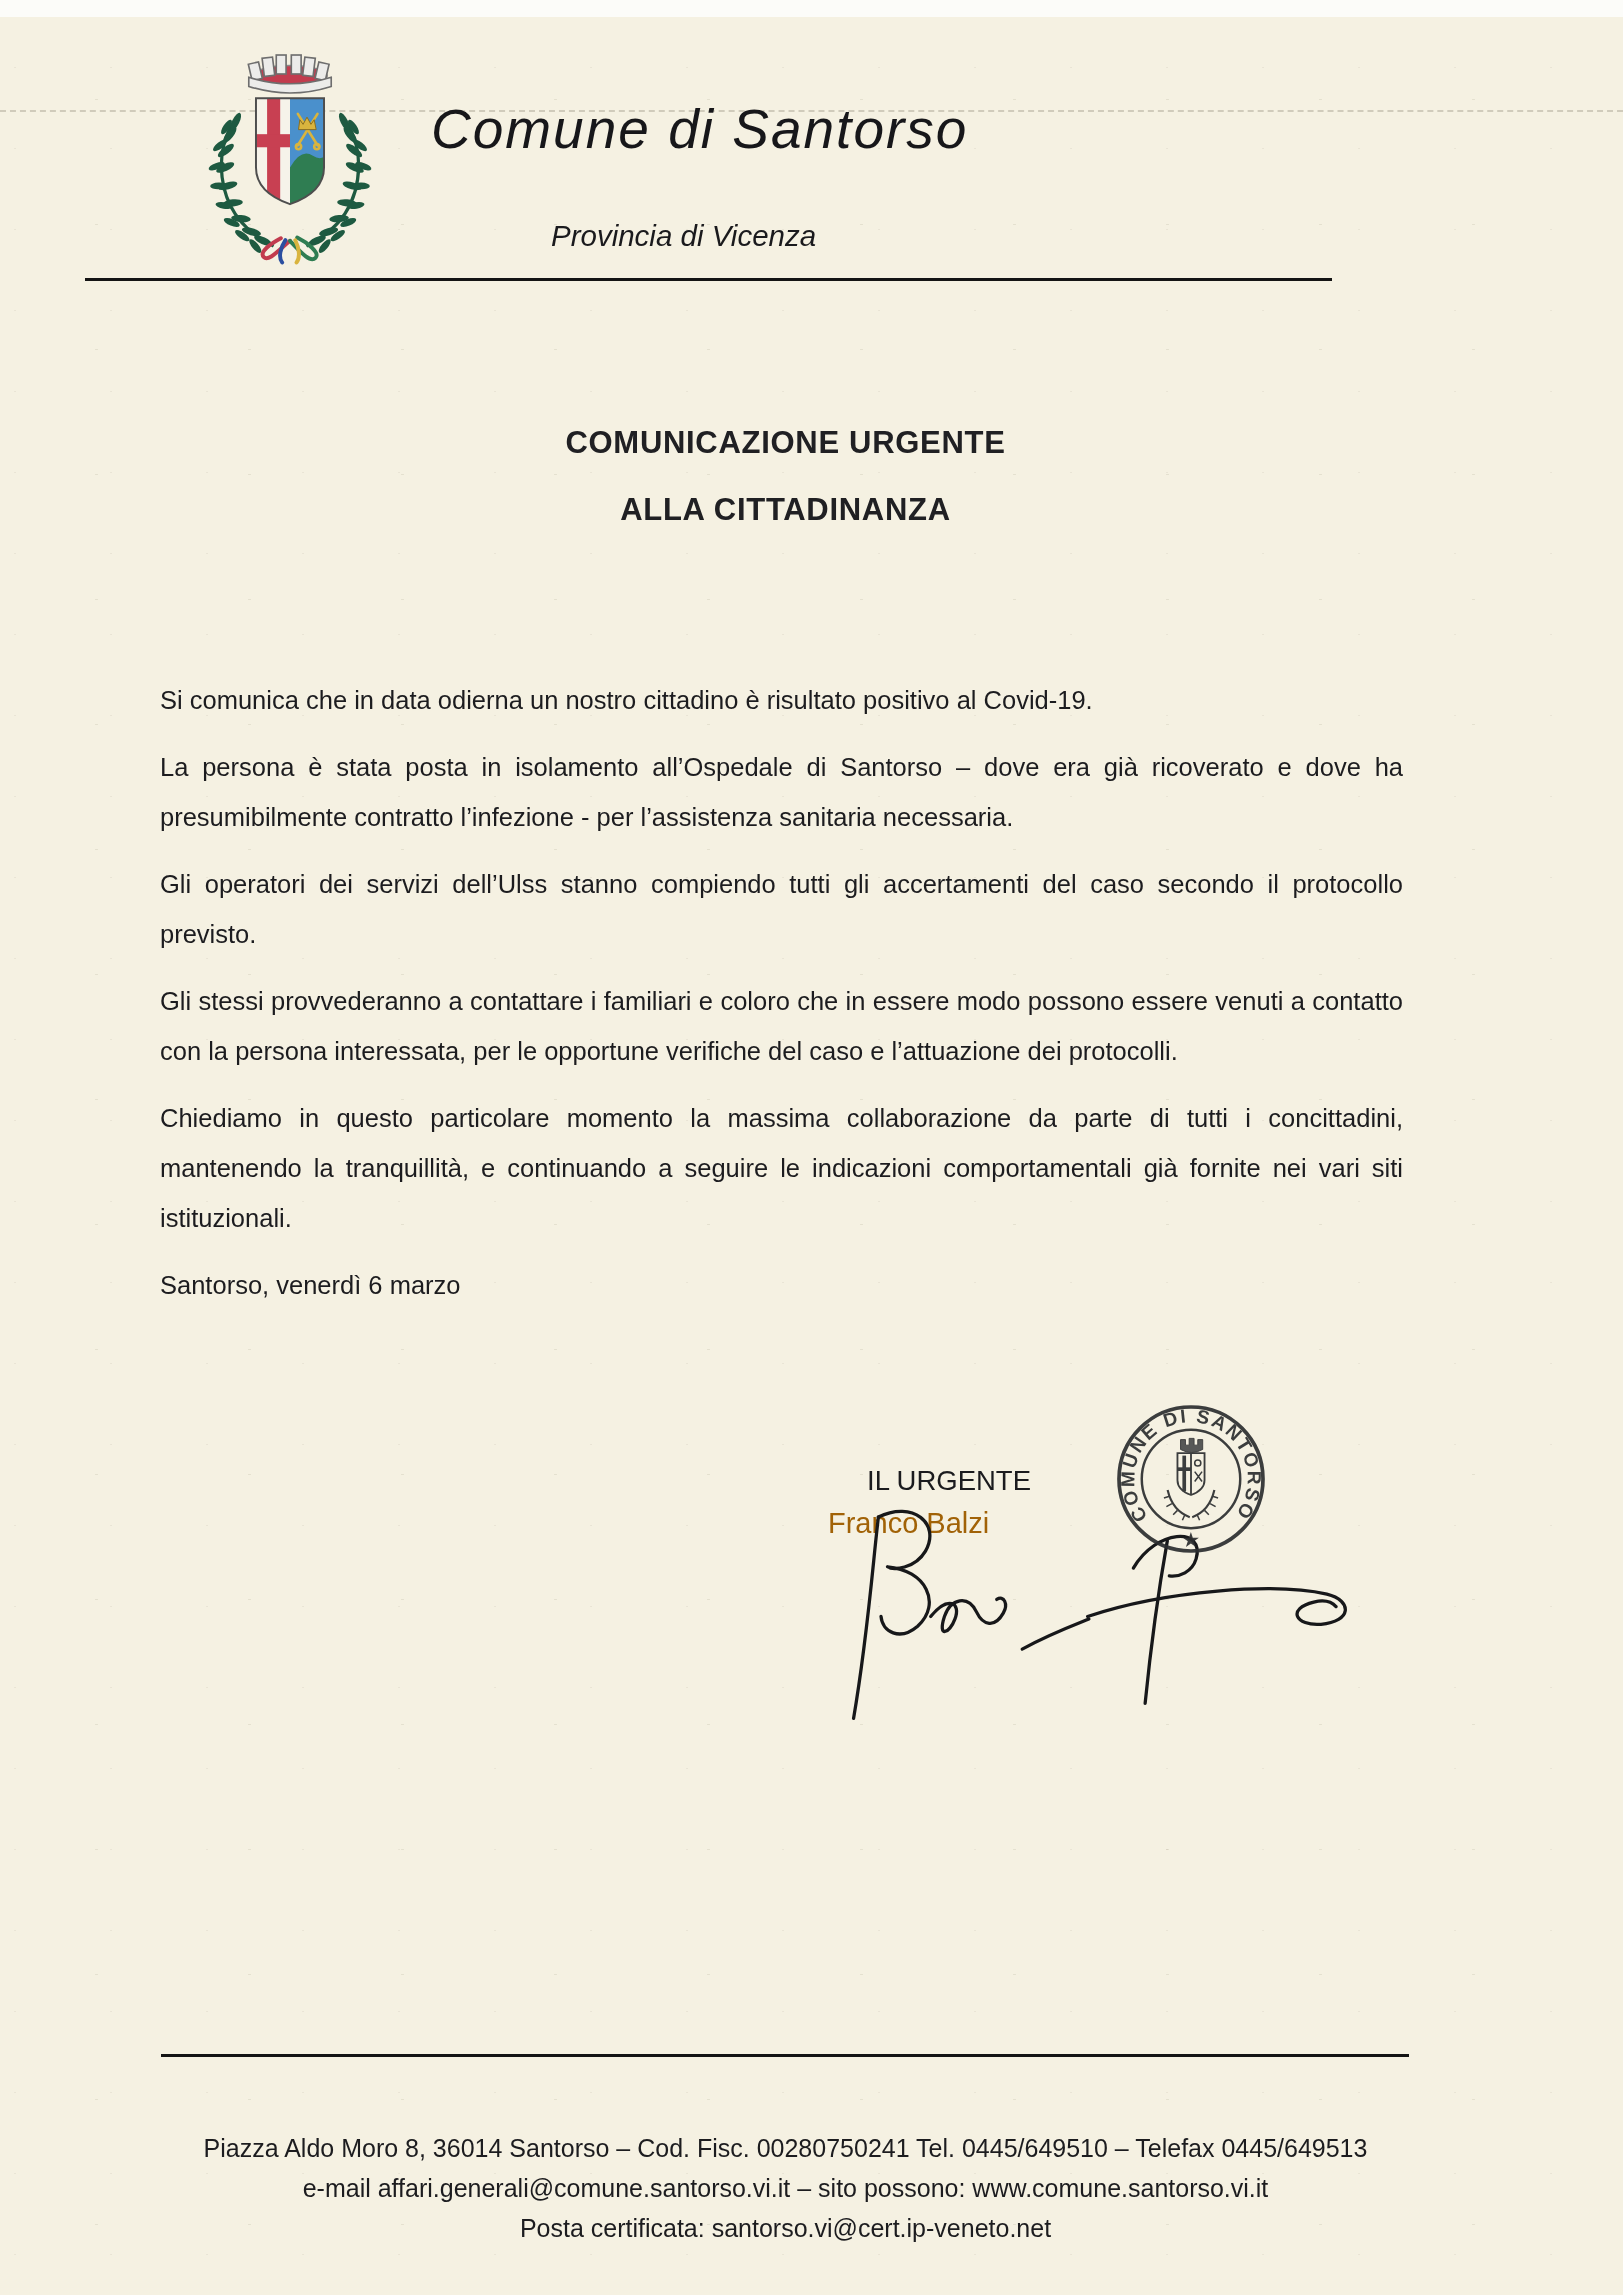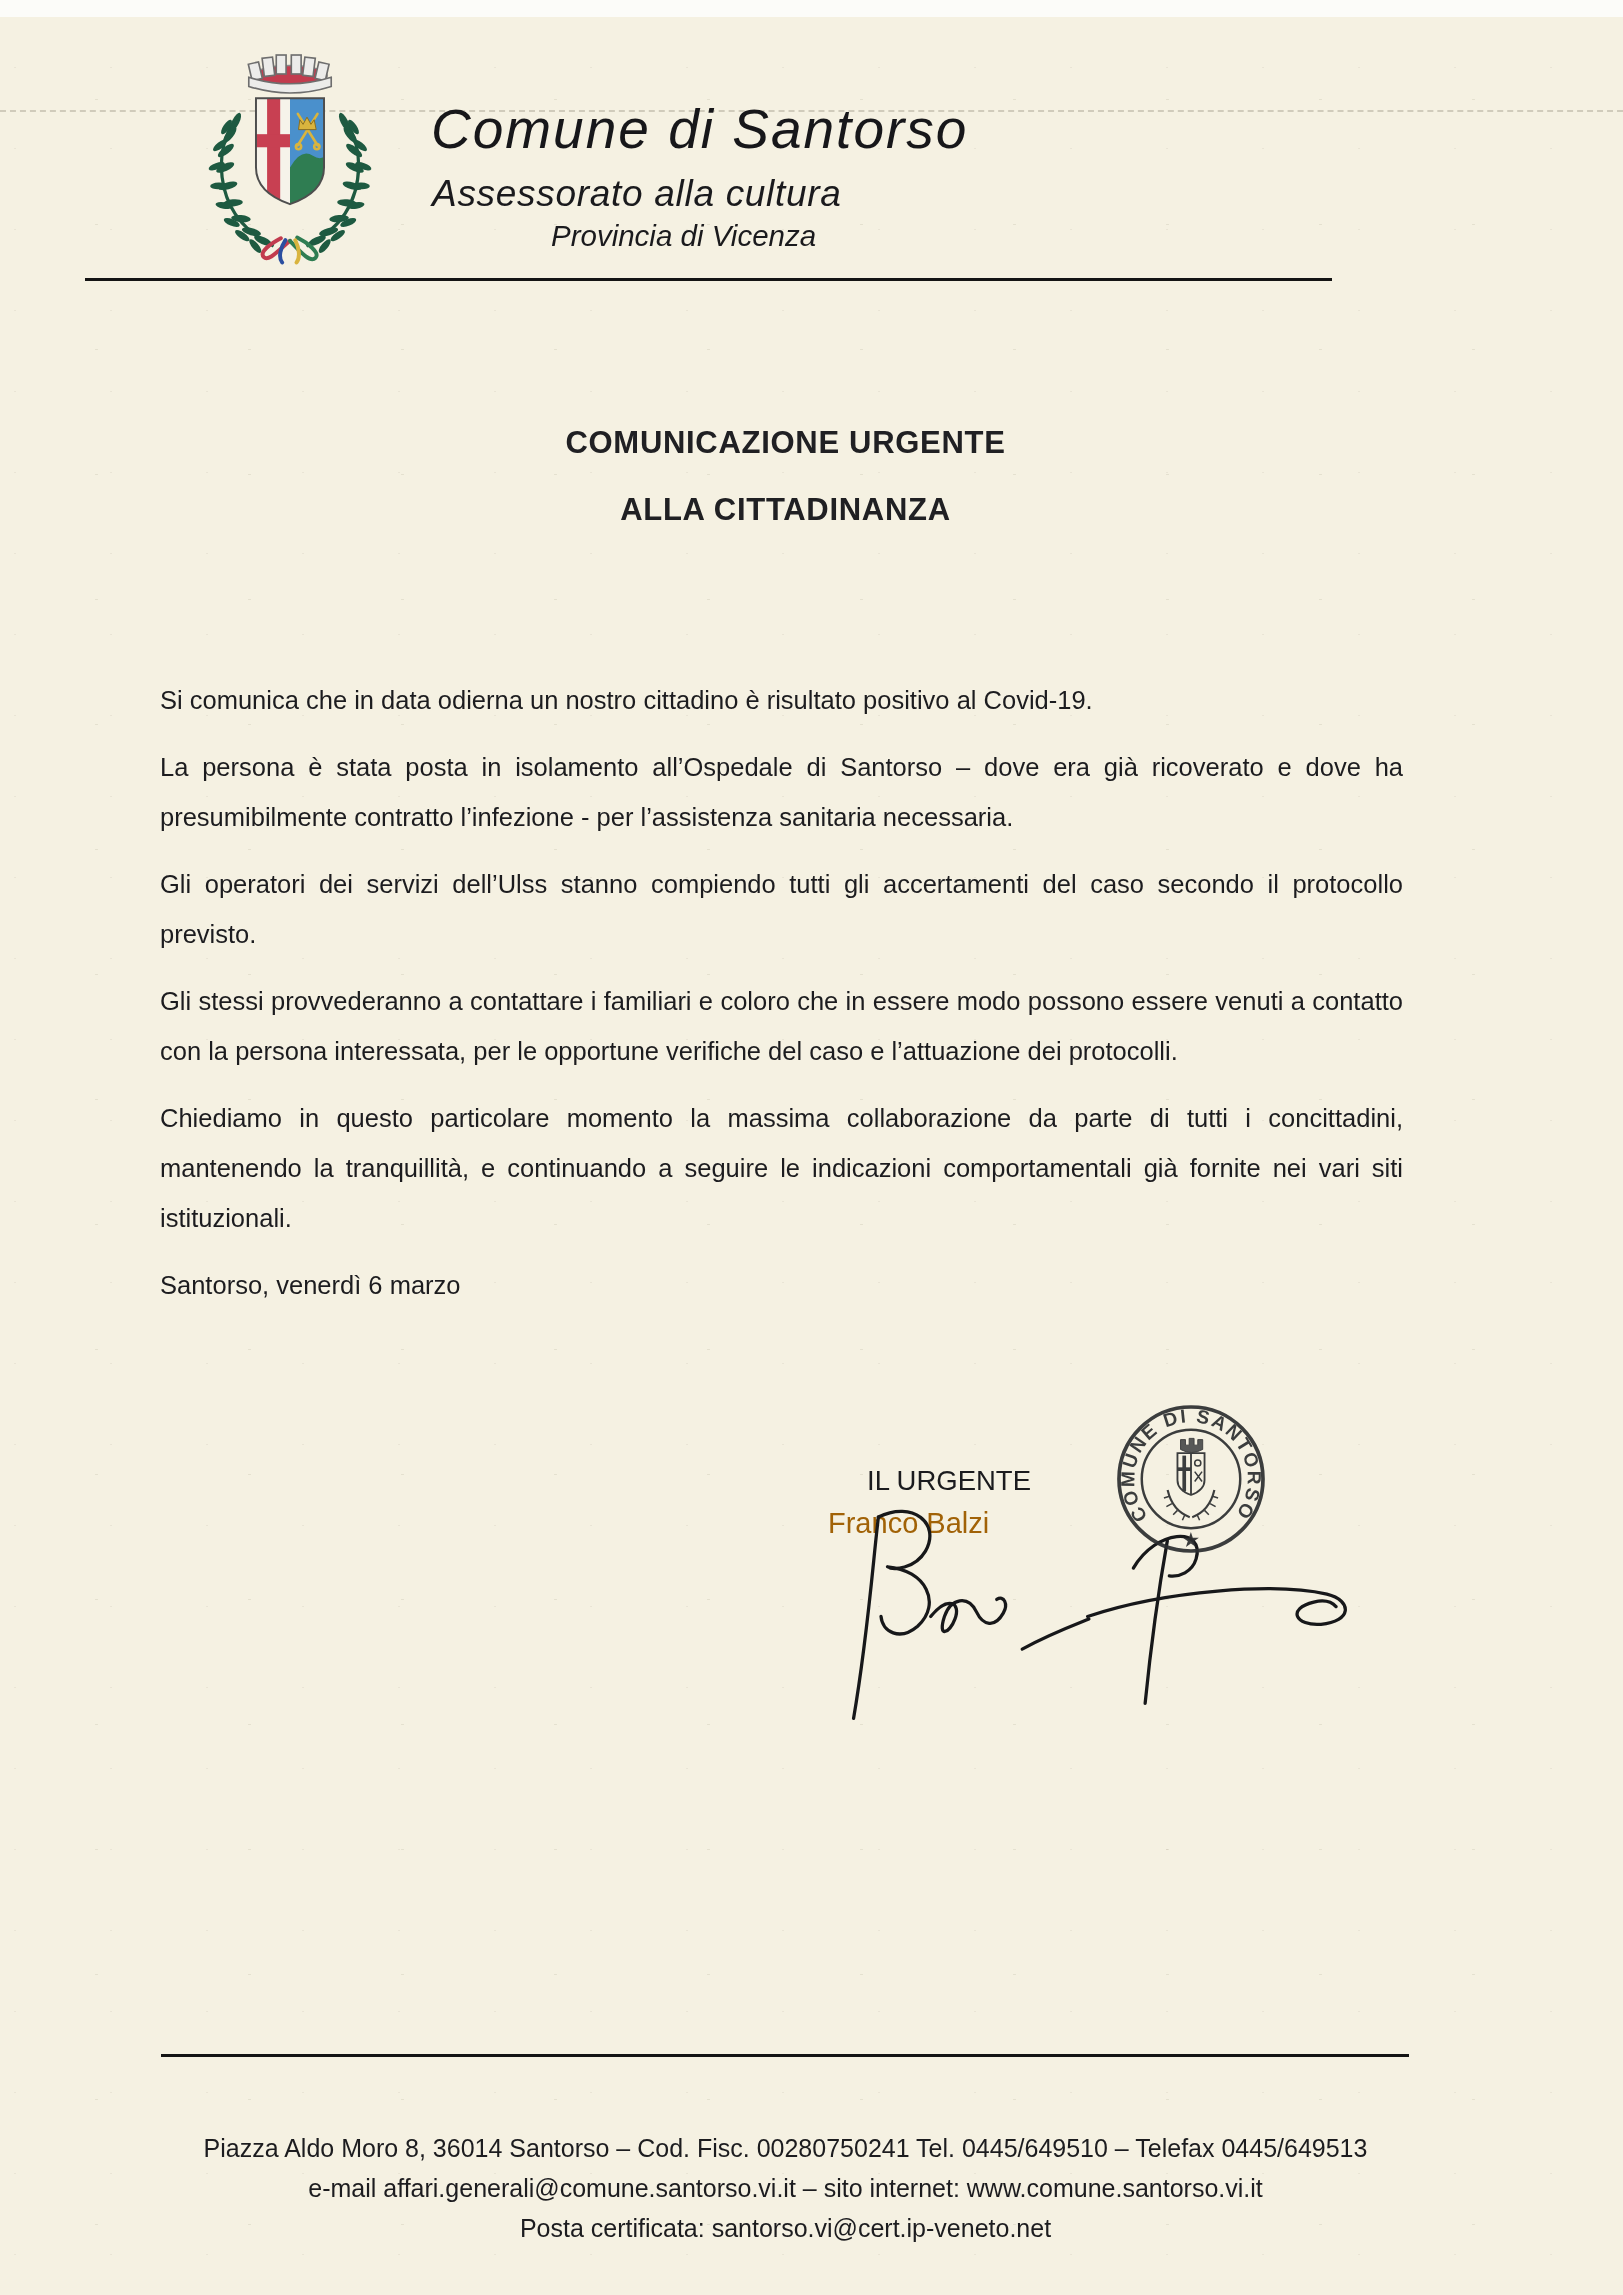--- a/index.html
+++ b/index.html
@@ -114,21 +114,20 @@
 
     <g fill="none" stroke-width="6" stroke-linecap="round">
       <path d="M145,310 C126,326 112,342 105,335 C97,327 116,314 131,306" stroke="#c23b4e"></path>
       <path d="M145,310 C162,328 176,344 184,336 C192,328 170,312 156,305" stroke="#2f7d52"></path>
       <path d="M138,309 C130,321 127,336 133,343" stroke="#2b4fa0"></path>
       <path d="M153,309 C159,321 161,336 155,343" stroke="#d9b43e"></path>
     </g>
   </svg>
 
   <div class="muni">Comune di Santorso</div>
-  <div class="dept">Assessorato alla cultura</div>
   <div class="prov">Provincia di Vicenza</div>
   <div class="header-rule"></div>
 
   <div class="title-line title-2">ALLA CITTADINANZA</div>
   <div class="title-line title-1">COMUNICAZIONE URGENTE</div>
 
   <div class="body-col">
     <p>Si comunica che in data odierna un nostro cittadino è risultato positivo al Covid-19.</p>
     <p>La persona è stata posta in isolamento all’Ospedale di Santorso – dove era già ricoverato e dove ha presumibilmente contratto l’infezione - per l’assistenza sanitaria necessaria.</p>
     <p>Gli operatori dei servizi dell’Ulss stanno compiendo tutti gli accertamenti del caso secondo il protocollo previsto.</p>
@@ -178,18 +177,18 @@
       <path d="M92,148 Q100,182 128,192" stroke-width="3.5"></path>
       <path d="M168,148 Q160,182 132,192" stroke-width="3.5"></path>
       <path d="M95,158 l-9,3 M99,170 l-9,5 M108,181 l-7,7 M120,188 l-4,9" stroke-width="2.5"></path>
       <path d="M165,158 l9,3 M161,170 l9,5 M152,181 l7,7 M140,188 l4,9" stroke-width="2.5"></path>
     </g>
   </svg>
 
   <div class="footer-rule"></div>
   <div class="footer">
     <div>Piazza Aldo Moro 8, 36014 Santorso – Cod. Fisc. 00280750241 Tel. 0445/649510 – Telefax 0445/649513</div>
-    <div>e-mail  affari.generali@comune.santorso.vi.it – sito internet: www.comune.santorso.vi.it</div>
+    <div>e-mail  affari.generali@comune.santorso.vi.it – sito possono: www.comune.santorso.vi.it</div>
     <div>Posta certificata: santorso.vi@cert.ip-veneto.net</div>
   </div>
 
 </div>
 
 
 </body></html>

